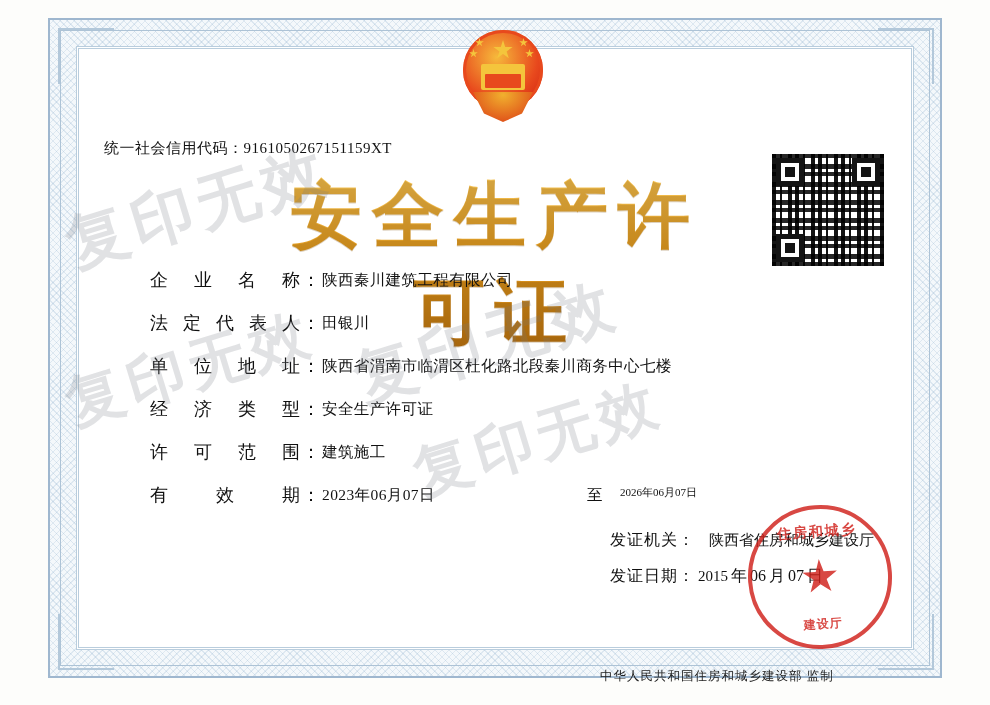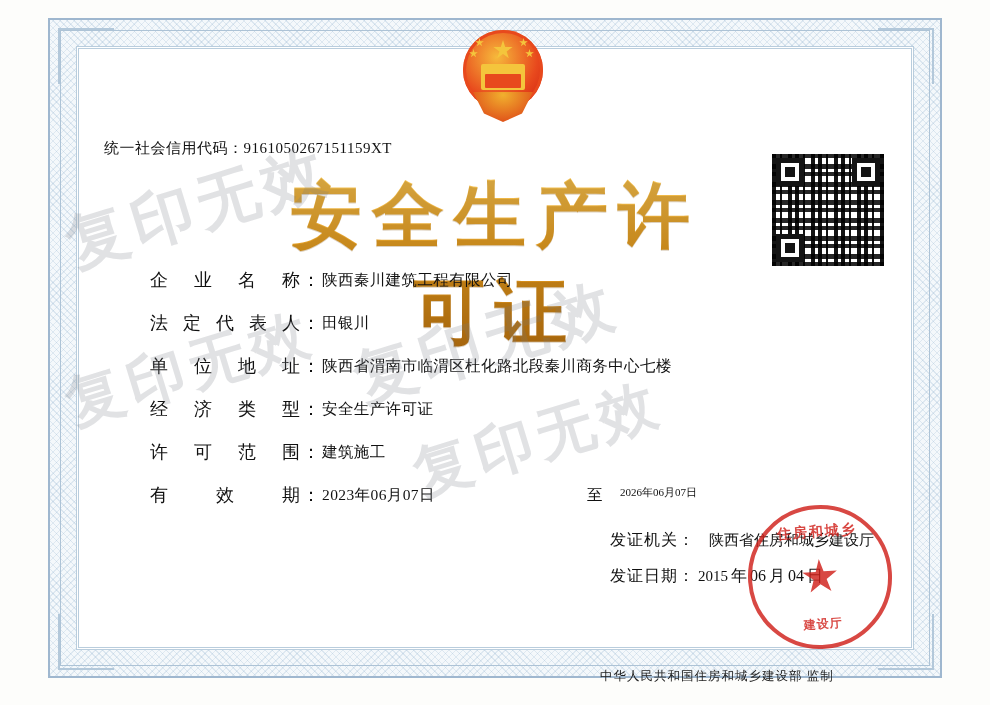--- a/index.html
+++ b/index.html
@@ -406,21 +406,21 @@
       <div class="value2">2026年06月07日</div>
     </div>
 
   </div>
 
   <div class="issuer">
     <div class="line">
       <span class="ilabel">发证机关：</span><span class="ivalue">陕西省住房和城乡建设厅</span>
     </div>
     <div class="line">
-      <span class="ilabel">发证日期：</span><span class="ivalue date-num">2015</span><span>年</span><span class="date-num">06</span><span>月</span><span class="date-num">04</span><span>日</span>
+      <span class="ilabel">发证日期：</span><span class="ivalue date-num">2015</span><span>年</span><span class="date-num">06</span><span>月</span><span class="date-num">07</span><span>日</span>
     </div>
   </div>
 
   <div class="seal">
     <div class="seal-top">住房和城乡</div>
     <div class="seal-star"></div>
     <div class="seal-bottom">建设厅</div>
   </div>
 
   <div class="footer">中华人民共和国住房和城乡建设部  监制</div>

